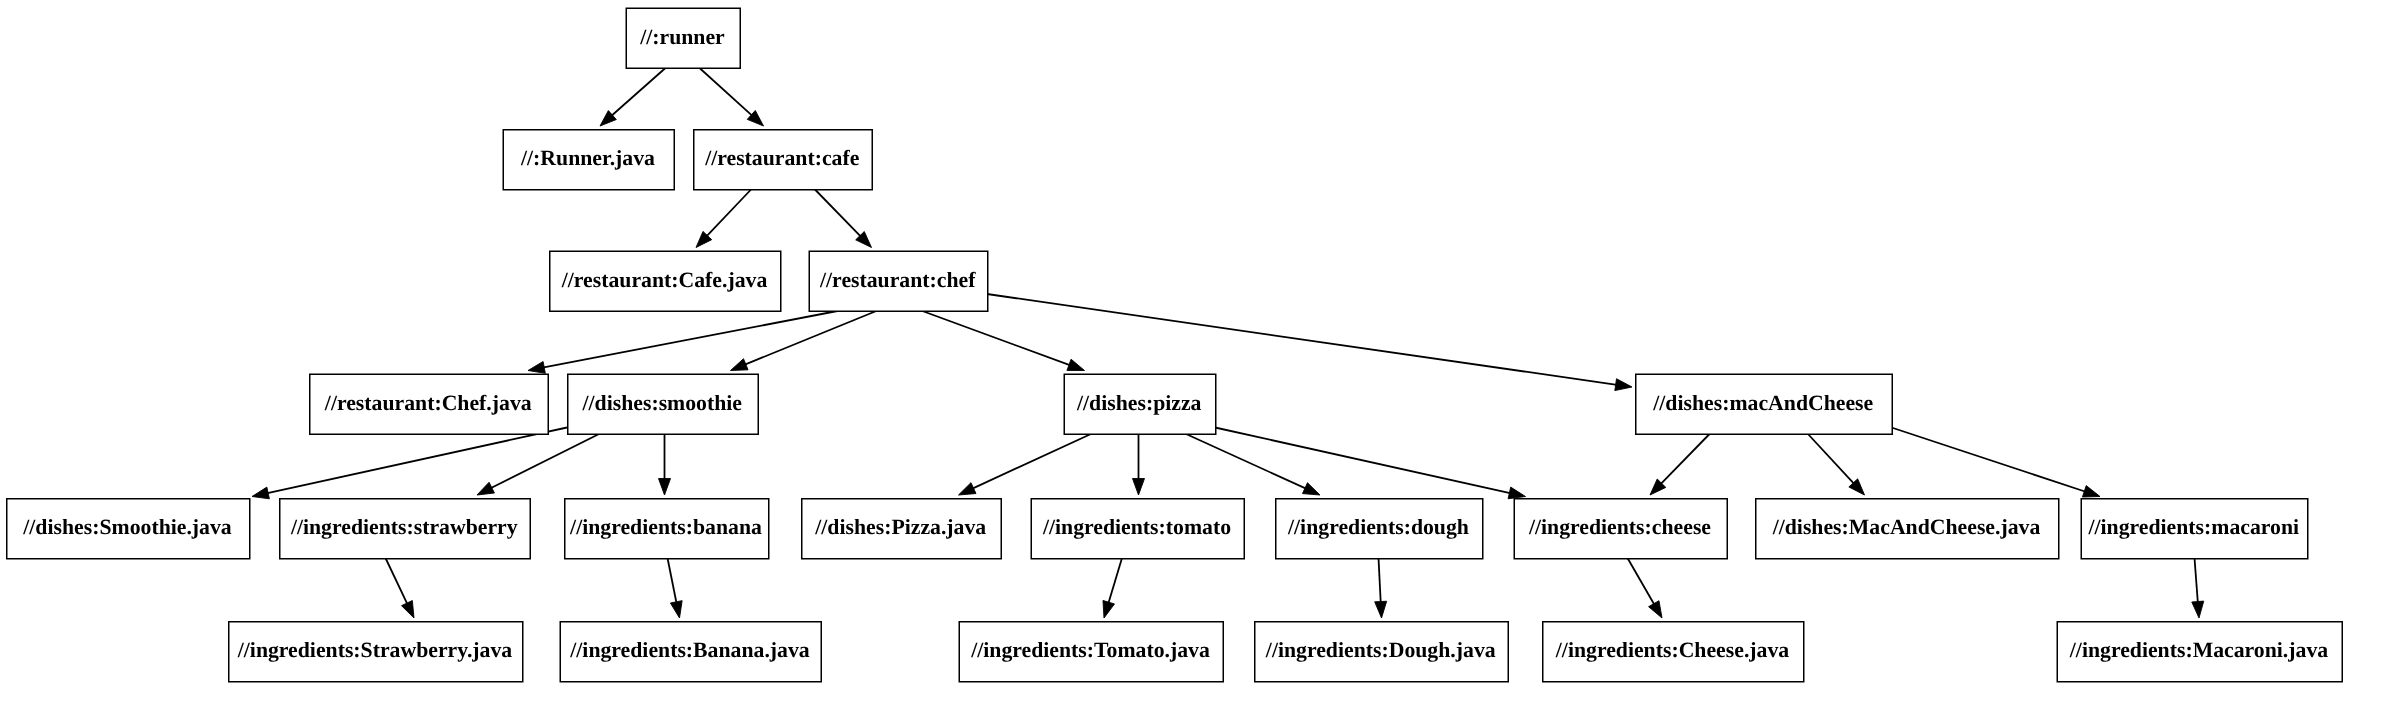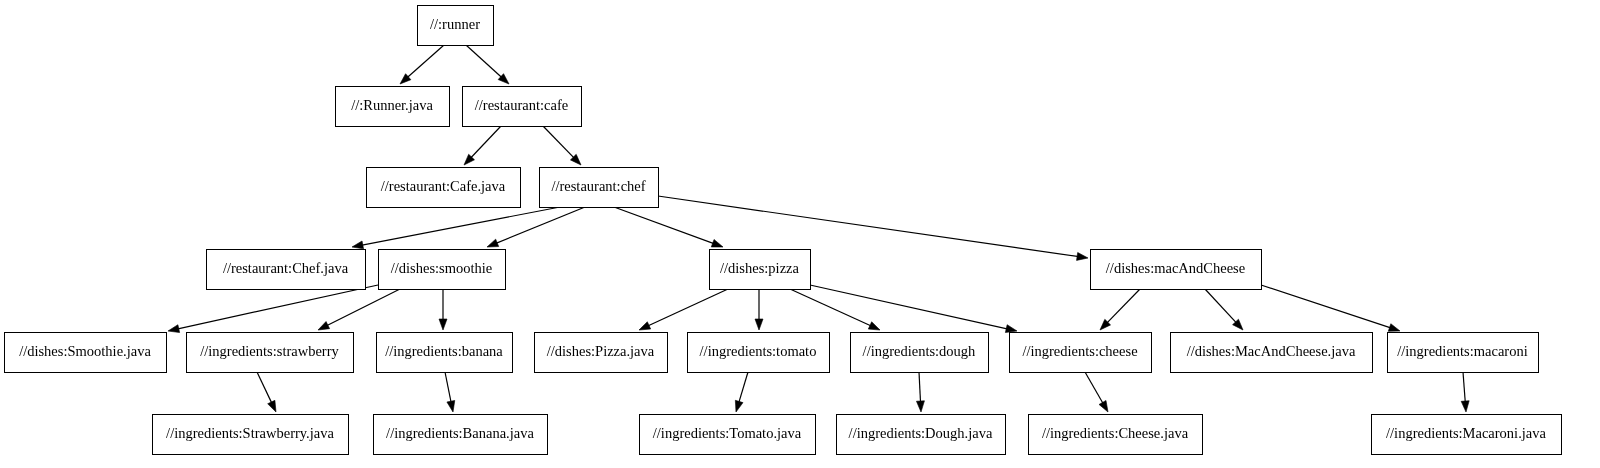--- a/index.html
+++ b/index.html
@@ -7,20 +7,21 @@
     padding: 0;
     background: #ffffff;
   }
   #graph-root {
     position: relative;
     width: 1600px;
     height: 468px;
     background: #ffffff;
     font-family: "Liberation Serif", "DejaVu Serif", serif;
     overflow: hidden;
+    font-weight: bold;
   }
   #graph-svg {
     position: absolute;
     left: 0;
     top: 0;
     width: 1600px;
     height: 468px;
   }
   .node-rect {
     fill: #ffffff;

